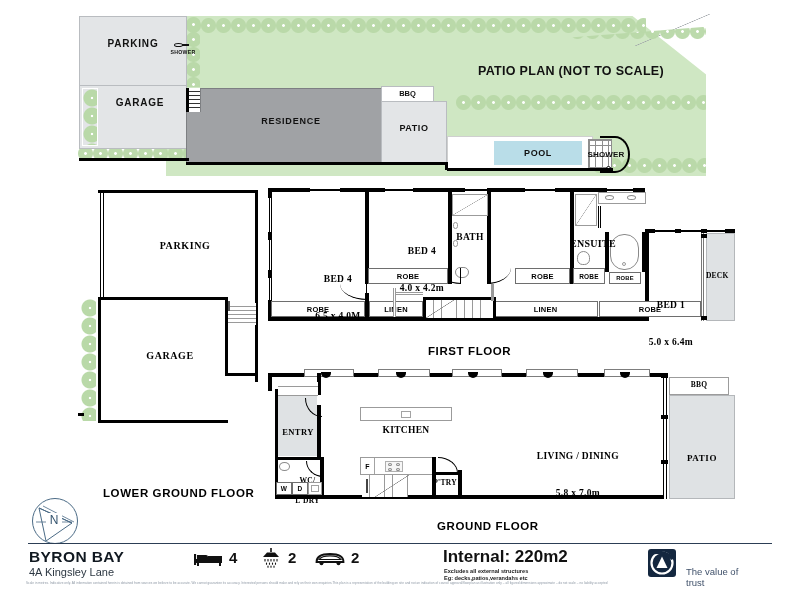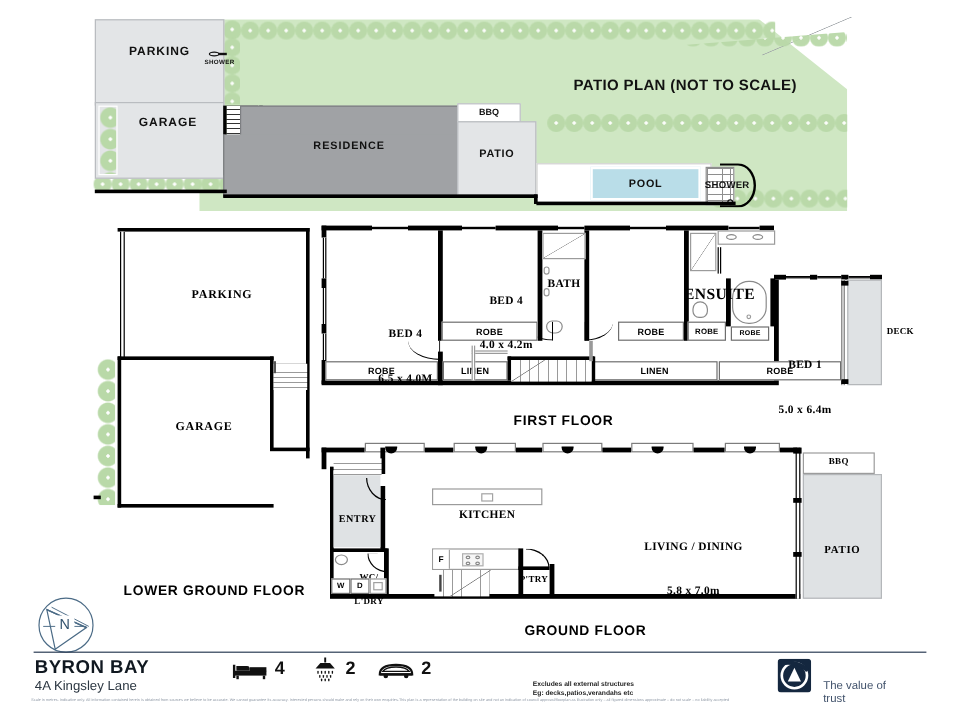--- a/index.html
+++ b/index.html
@@ -282,21 +282,21 @@
     <div class="abs" style="left:410px; top:41px; width:6px; height:4px; background:#000;"></div>
     <div class="win" style="left:416px; top:41.8px; width:20px; height:2.6px;"></div>
     <div class="abs" style="left:436px; top:41px; width:6px; height:4px; background:#000;"></div>
     <div class="win" style="left:442px; top:41.8px; width:18px; height:2.6px;"></div>
     <div class="abs" style="left:460px; top:41px; width:10px; height:4px; background:#000;"></div>
 
     <div class="shaded" style="left:441px; top:45px; width:29px; height:88px;"></div>
     <div class="abs" style="left:436px; top:45px; width:3px; height:88px; background:#fff; border-left:1px solid #777; border-right:1px solid #777;"></div>
     <div class="abs" style="left:436px; top:46px; width:6px; height:4px; background:#000;"></div>
     <div class="abs" style="left:436px; top:128px; width:6px; height:4px; background:#000;"></div>
-    <div class="lbl" style="left:441px; top:84px; width:14px; font-size:7.5px; letter-spacing:.2px;margin-left:33px;">DECK</div>
+    <div class="lbl" style="left:441px; top:84px; width:14px; font-size:7.5px; letter-spacing:.2px;">DECK</div>
 
     <div class="robe-box" style="left:103px; top:80px; width:80px; height:16px;">ROBE</div>
     <div class="robe-box" style="left:250px; top:80px; width:55px; height:16px;">ROBE</div>
     <div class="robe-box" style="left:308px; top:80px; width:32px; height:16px; font-size:6.5px;">ROBE</div>
     <div class="robe-box" style="left:344px; top:84px; width:32px; height:12px; font-size:5.8px;">ROBE</div>
 
     <div class="robe-box" style="left:6px; top:113px; width:94px; height:16px;">ROBE</div>
     <div class="robe-box" style="left:104px; top:113px; width:54px; height:16px;">LINEN</div>
     <div class="robe-box" style="left:228px; top:113px; width:105px; height:16px;">LINEN</div>
     <div class="robe-box" style="left:334px; top:113px; width:102px; height:16px;">ROBE</div>
@@ -315,21 +315,21 @@
 
     <div class="lbl" style="left:8px; top:62px; width:104px;">
       <span class="room-name">BED 4</span><br>
       <span class="room-dim">6.5 x 4.0M</span>
     </div>
     <div class="lbl" style="left:104px; top:34px; width:80px;">
       <span class="room-name">BED 4</span><br>
       <span class="room-dim">4.0 x 4.2m</span>
     </div>
     <div class="lbl room-name" style="left:187px; top:44px; width:36px;">BATH</div>
-    <div class="lbl room-name" style="left:305px; top:50px; width:46px; font-size:13px;">ENSUITE</div>
+    <div class="lbl room-name" style="left:305px; top:50px; width:46px; font-size:10px;">ENSUITE</div>
     <div class="lbl" style="left:350px; top:88px; width:86px;">
       <span class="room-name">BED 1</span><br>
       <span class="room-dim">5.0 x 6.4m</span>
     </div>
   </div>
 
   <div class="fl-label" style="left:428px; top:345px;">FIRST FLOOR</div>
 
   <div class="abs" style="left:265px; top:365px; width:470px; height:155px;">
 
@@ -474,20 +474,21 @@
 
     <svg class="abs" style="left:315px; top:16px;" width="30" height="14" viewBox="0 0 30 14">
       <path d="M1.5 10 C1.5 5, 6 2, 15 2 C24 2, 28.5 5, 28.5 10 Z" fill="none" stroke="#111" stroke-width="1.8"></path>
       <path d="M4 7.5 C6 4.6, 10 3.8, 15 3.8 C20 3.8, 24 4.6, 26 7.5 Z" fill="#fff" stroke="#111" stroke-width="1.2"></path>
       <line x1="1.5" y1="10" x2="28.5" y2="10" stroke="#111" stroke-width="1.8"></line>
       <circle cx="6.5" cy="11.3" r="1.9" fill="#111"></circle>
       <circle cx="23.5" cy="11.3" r="1.9" fill="#111"></circle>
     </svg>
     <div class="spec-num" style="left:351px; top:13px;">2</div>
 
+    <div class="internal-main" style="left:443px; top:11px;">Internal: 220m2</div>
     <div class="internal-sub" style="left:444px; top:31px;">Excludes all external structures</div>
     <div class="internal-sub" style="left:444px; top:38px;">Eg: decks,patios,verandahs etc</div>
 
     <svg class="abs" style="left:648px; top:13px;" width="28" height="28" viewBox="0 0 28 28">
       <rect x="0" y="0" width="28" height="28" rx="3" fill="#14273f"></rect>
       <circle cx="14" cy="14" r="10.5" fill="none" stroke="#fff" stroke-width="2.2"></circle>
       <path d="M14 7.5 L19.5 19 L8.5 19 Z" fill="#fff"></path>
       <path d="M3 4 C10 2, 20 4, 25 10" fill="none" stroke="#14273f" stroke-width="3.4"></path>
     </svg>
     <div class="fn-tag" style="left:686px; top:30px;">The value of trust</div>

